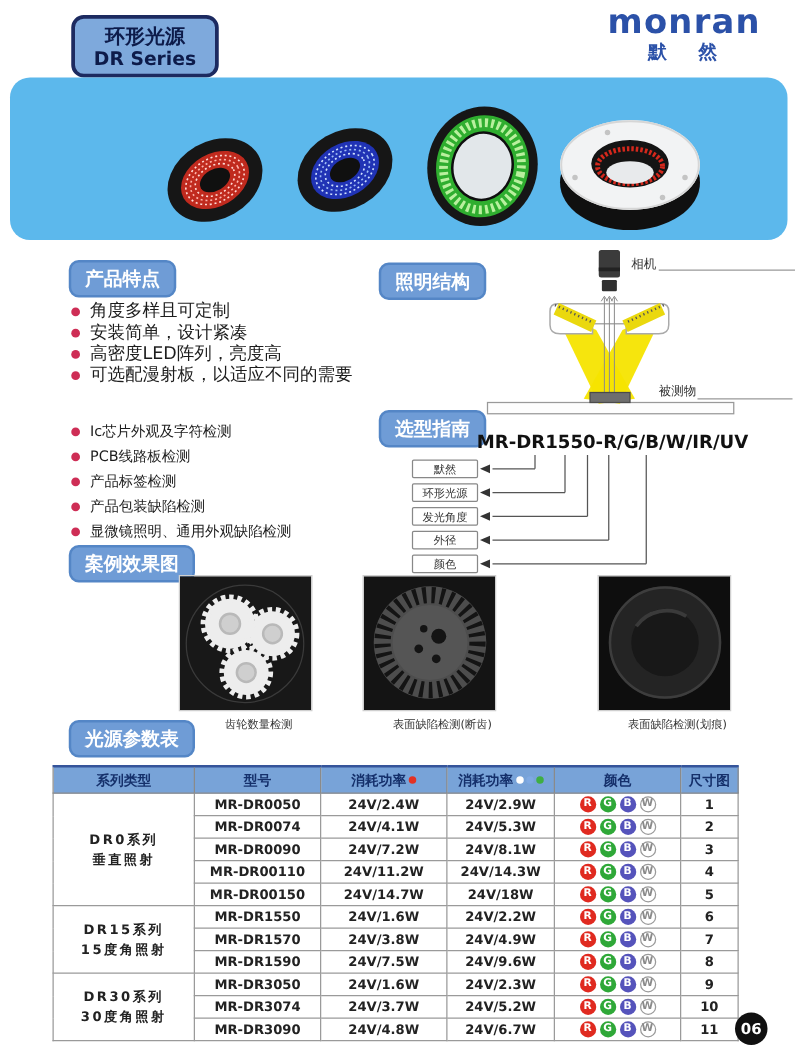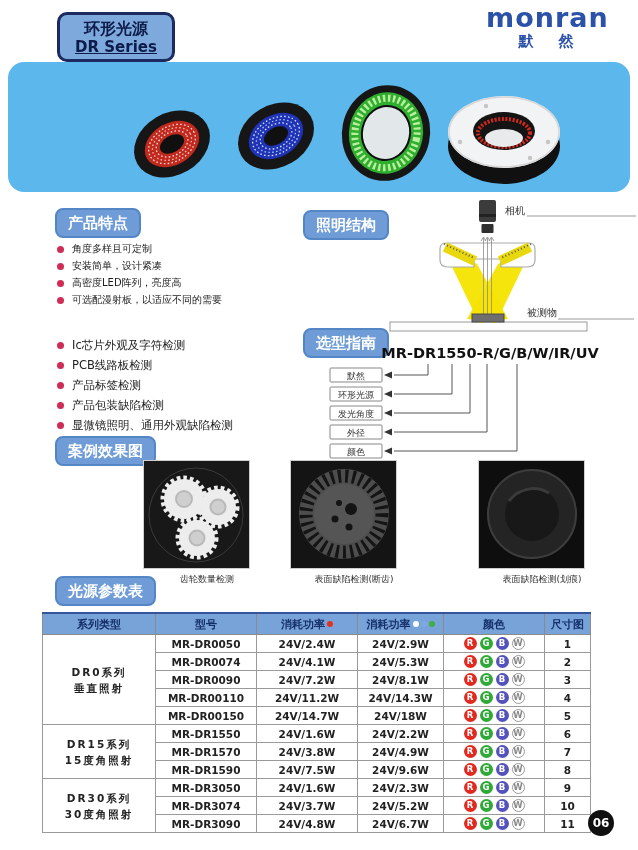--- a/index.html
+++ b/index.html
@@ -4,21 +4,21 @@
 <style>
   html,body{margin:0;padding:0;background:#fff;}
   .page{position:relative;width:638px;height:850px;background:#ffffff;overflow:hidden;
         font-family:"DejaVu Sans","Liberation Sans",sans-serif;}
 
   
   .title-badge{position:absolute;left:57px;top:12px;width:112px;height:44px;
     background:#7ea9dc;border:3px solid #1c2a60;border-radius:10px;
     display:flex;flex-direction:column;justify-content:center;align-items:center;}
   .title-badge .t1{font-size:16px;font-weight:bold;color:#0d1b4a;line-height:19px;}
-  .title-badge .t2{font-size:15px;font-weight:bold;color:#0d1b4a;line-height:18px;text-decoration:underline;}
+  .title-badge .t2{font-size:15px;font-weight:bold;color:#0d1b4a;line-height:18px;}
   .logo{position:absolute;left:486px;top:4px;width:120px;text-align:center;}
   .logo .word{font-size:27px;font-weight:900;color:#2b51a8;letter-spacing:1px;line-height:28px;}
   .logo .sub{font-size:15px;font-weight:bold;color:#2b51a8;letter-spacing:10px;padding-left:10px;line-height:18px;}
 
   
   .banner{position:absolute;left:8px;top:62px;width:622px;height:130px;background:#5cb8ec;border-radius:16px;}
   .banner svg{display:block;width:100%;height:100%;}
 
   
   .badge{position:absolute;background:#6f9cd6;border:2px solid #5486c6;border-radius:8px;
@@ -28,21 +28,21 @@
   .b-cases{left:55px;top:436px;}
   .b-structure{left:303px;top:210px;}
   .b-selection{left:303px;top:328px;}
   .b-params{left:55px;top:576px;}
 
   
   .blist{list-style:none;margin:0;padding:0;position:absolute;}
   .blist li{position:relative;padding-left:17px;color:#1c1c1c;font-weight:500;}
   .dot-b{position:absolute;left:2px;top:3px;width:7px;height:7px;border-radius:50%;background:#ce2d55;display:inline-block;}
   .l-features{left:55px;top:243px;}
-  .l-features li{font-size:10px;margin-bottom:5px;line-height:12px;}
+  .l-features li{font-size:14px;margin-bottom:5px;line-height:12px;}
   .l-apps{left:55px;top:339px;}
   .l-apps li{font-size:11.5px;margin-bottom:7px;line-height:13px;}
 
   
   .diagram{position:absolute;left:380px;top:198px;width:258px;height:140px;}
   .selection{position:absolute;left:310px;top:338px;width:328px;height:127px;}
   .diagram svg,.selection svg{display:block;width:100%;height:100%;}
 
   
   .case{position:absolute;width:128px;}

